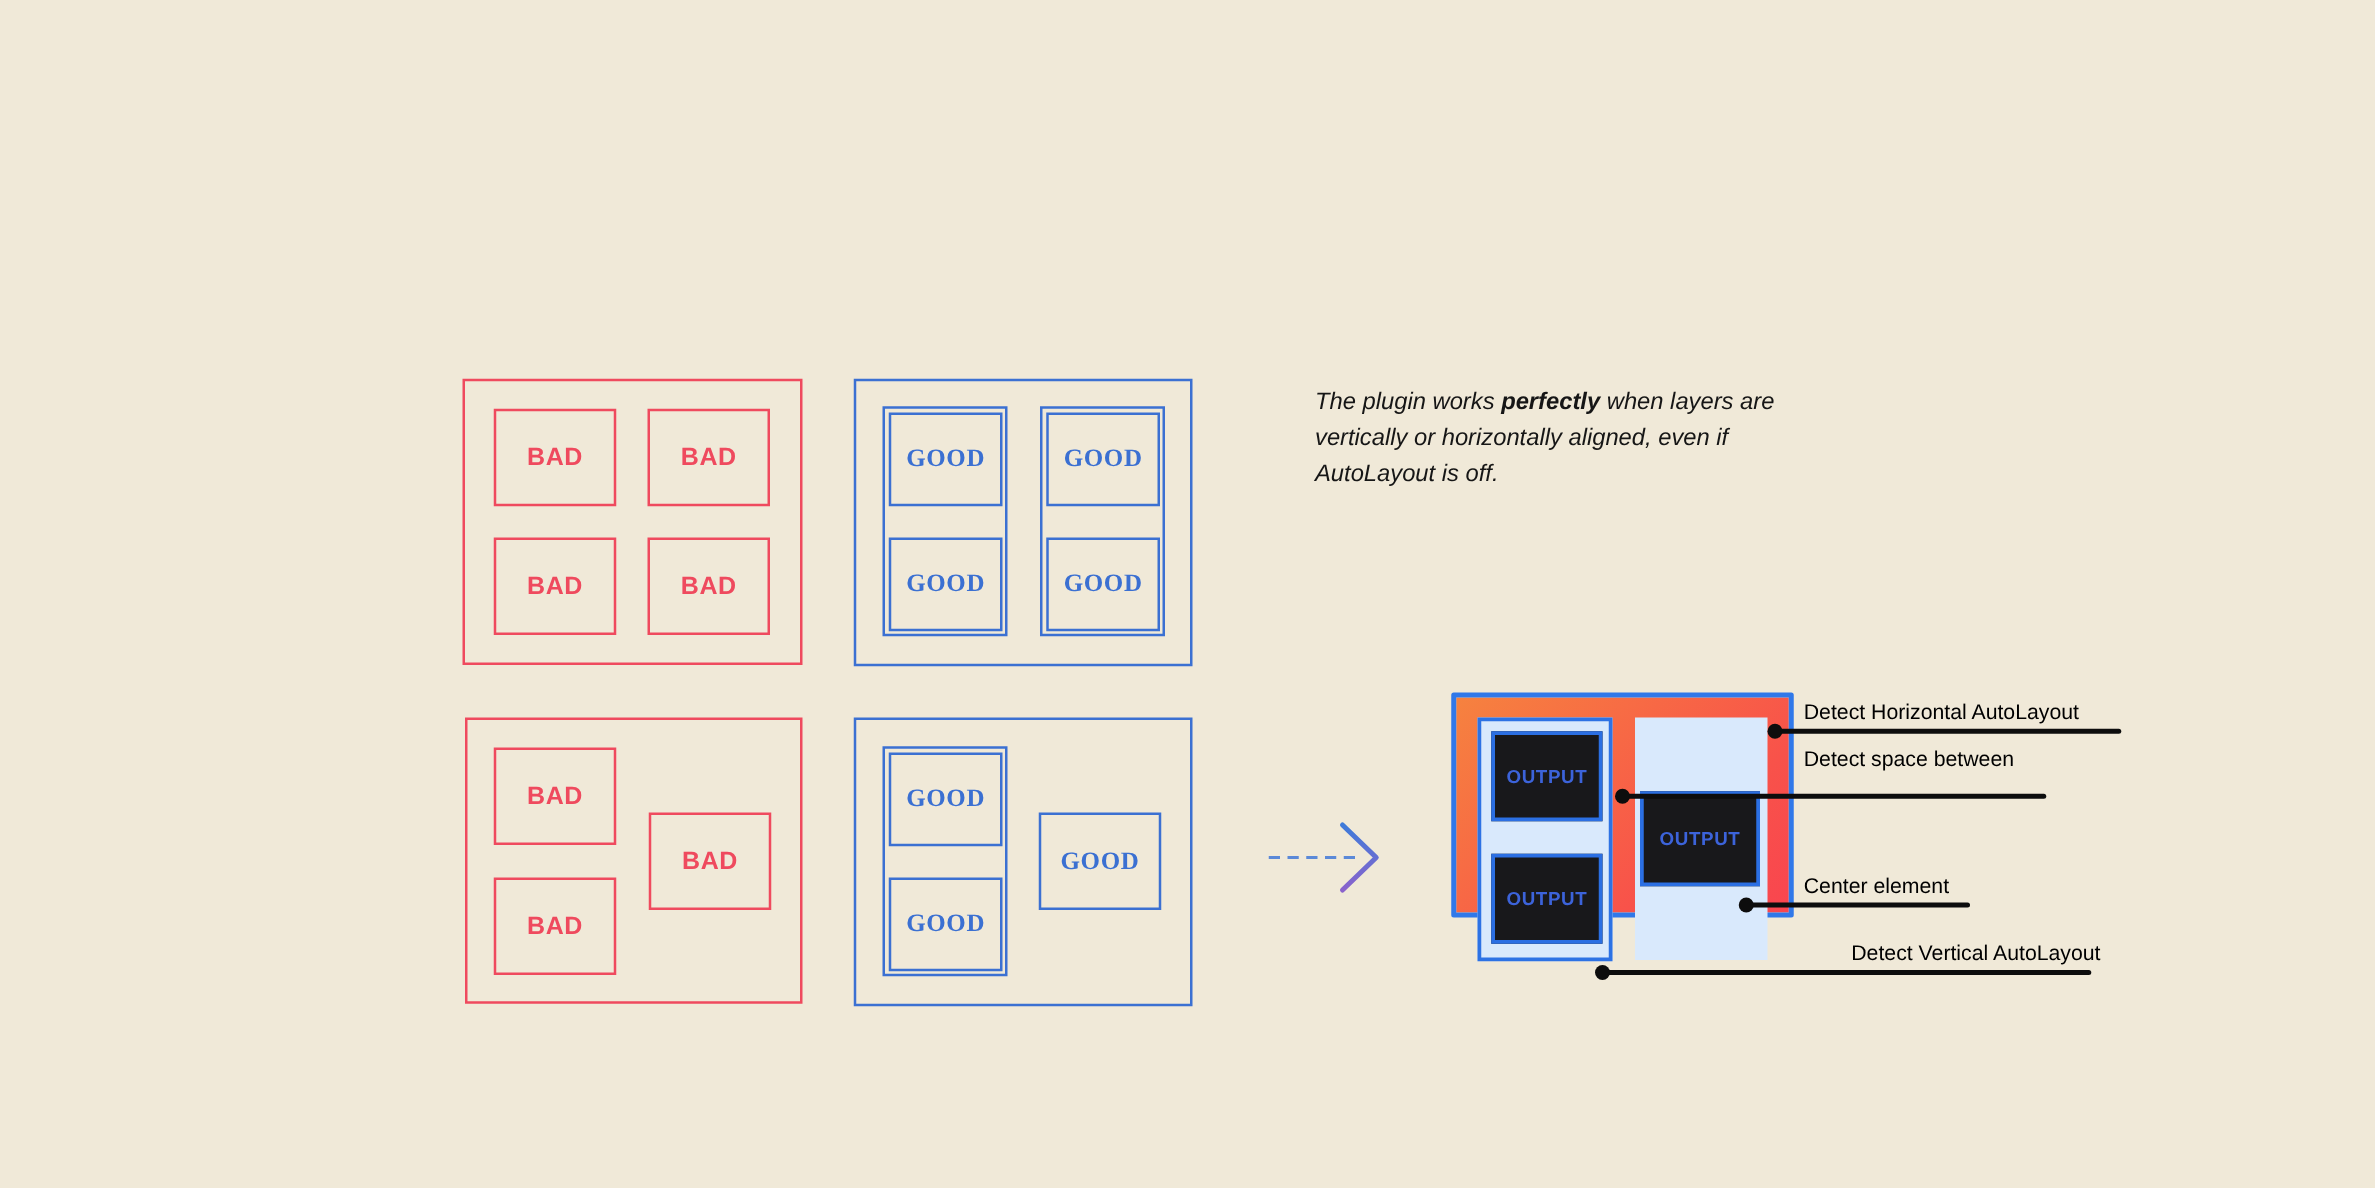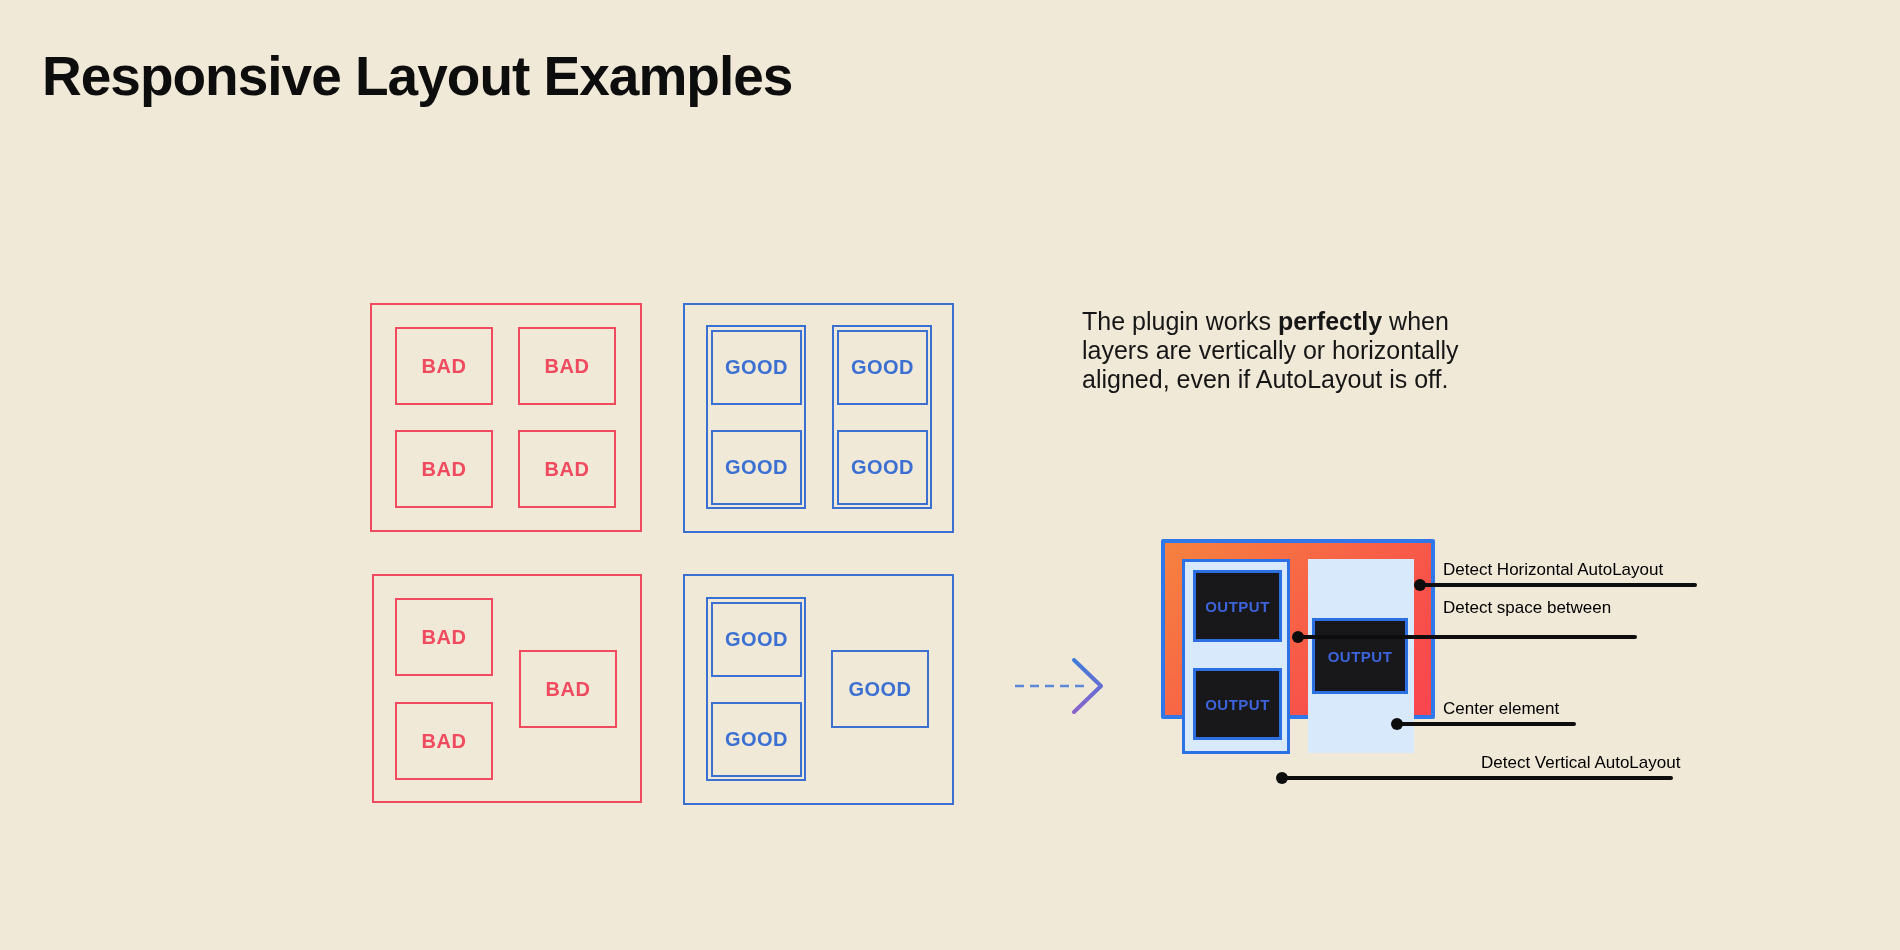--- a/index.html
+++ b/index.html
@@ -17,33 +17,33 @@
   .panel { position:absolute; box-sizing:border-box; }
   .panel.red  { border:2px solid #EF4A5E; }
   .panel.blue { border:2px solid #3B70D2; }
   .group { position:absolute; box-sizing:border-box; border:2px solid #3B70D2; }
   .box {
     position:absolute; box-sizing:border-box;
     display:flex; align-items:center; justify-content:center;
     font-size:20px; font-weight:600; letter-spacing:0.5px;
   }
   .box.red  { border:2px solid #EF4A5E; color:#EF4A5E; }
-  .box.blue { border:2px solid #3B70D2; color:#3B70D2; }
+  .box.blue { border:2px solid #3B70D2; color:#3B70D2;font-family:Liberation Serif, serif; }
   
   .desc {
-    position:absolute; left:1082px; top:307px; width:400px;
-    font-size:25px; line-height:29px; color:#161616;
+    position:absolute; left:1052px; top:307px; width:400px;
+    font-size:19px; line-height:29px; color:#161616;font-style:italic;
   }
   .desc p { margin:0 0 29px 0; }
   .desc b { font-weight:700; }
   
   .arrow-svg { position:absolute; left:1010px; top:648px; }
   
   .output-panel {
-    position:absolute; left:1161px; top:539px; width:274px; height:180px;
+    position:absolute; left:1161px; top:554px; width:274px; height:180px;
     box-sizing:border-box; border:4px solid #3078E9; border-radius:2px;
     background:linear-gradient(135deg,#F6823F 0%,#F8524A 70%,#F9454F 100%);
   }
   .output-group {
     position:absolute; left:17px; top:16px; width:108px; height:195px;
     box-sizing:border-box; border:3px solid #2D72E4; background:#D9E9FC;
   }
   .output-col {
     position:absolute; left:143px; top:16px; width:106px; height:194px;
     background:#D9E9FC;
@@ -57,21 +57,20 @@
   
   .ann-line { position:absolute; height:4px; background:#0D0D0D; border-radius:2px; z-index:5; }
   .ann-dot  { position:absolute; width:12px; height:12px; border-radius:50%; background:#0D0D0D; z-index:6; }
   .ann-label{ position:absolute; font-size:17px; color:#000000; z-index:6; white-space:nowrap; }
 </style>
 </head>
 <body>
 
 <div class="canvas">
 
-  <div class="title">Responsive Layout Examples</div>
 
   <div class="panel red" style="left:370px; top:303px; width:272px; height:229px;">
     <div class="box red" style="left:23px; top:22px; width:98px; height:78px;">BAD</div>
     <div class="box red" style="left:146px; top:22px; width:98px; height:78px;">BAD</div>
     <div class="box red" style="left:23px; top:125px; width:98px; height:78px;">BAD</div>
     <div class="box red" style="left:146px; top:125px; width:98px; height:78px;">BAD</div>
   </div>
 
   <div class="panel blue" style="left:683px; top:303px; width:271px; height:230px;">
     <div class="group" style="left:21px; top:20px; width:100px; height:184px;">

